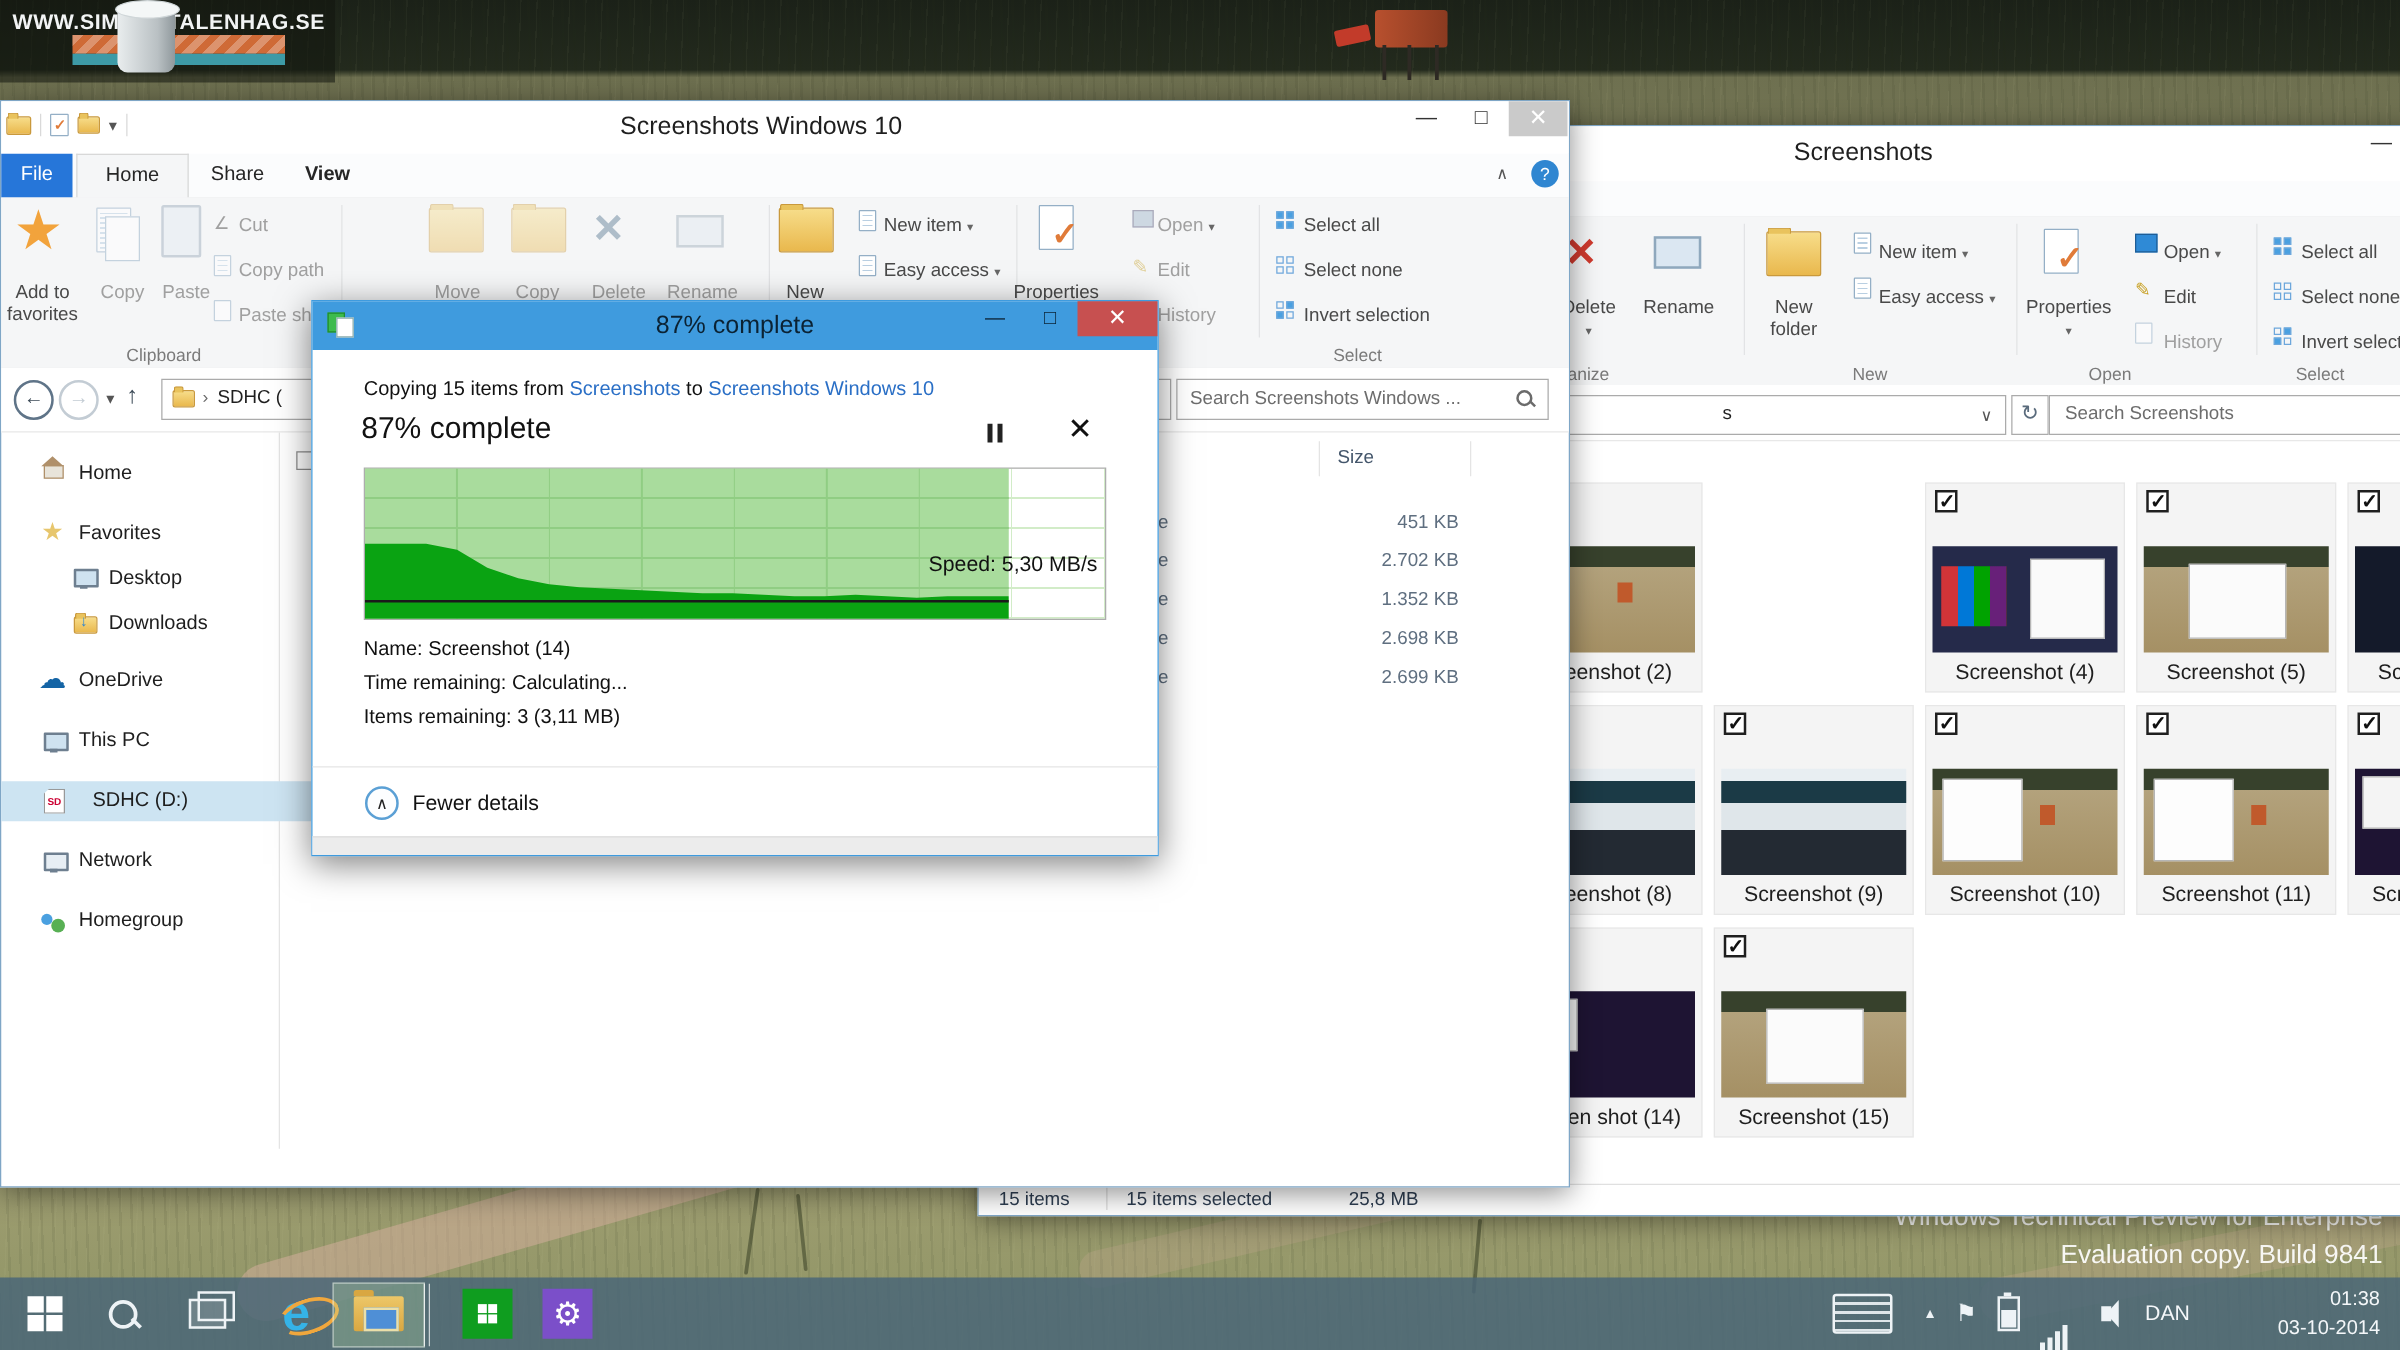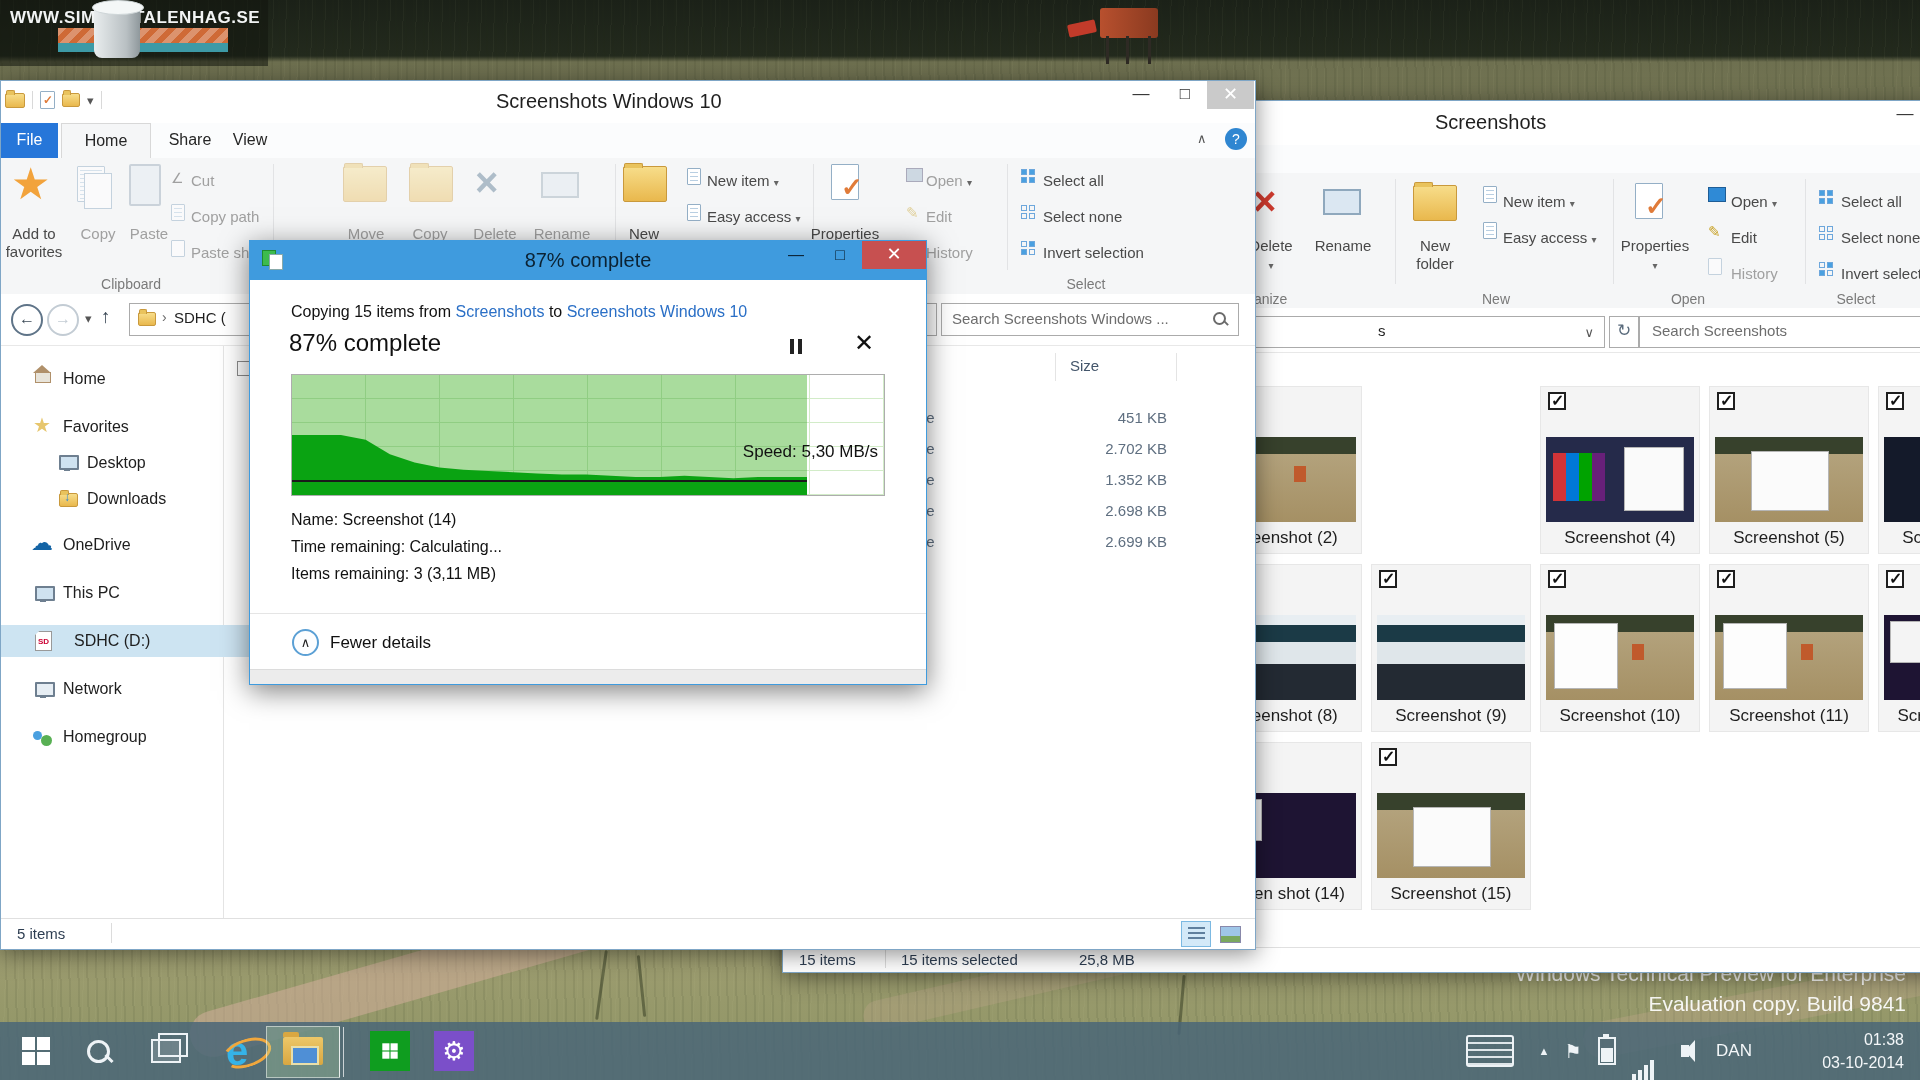--- a/index.html
+++ b/index.html
@@ -355,21 +355,21 @@
       </div>
       <div class="win-title" style="left:495px;top:9px;">Screenshots Windows 10</div>
       <div class="cap-glyph" style="left:1118px;width:44px;">—</div>
       <div class="cap-glyph" style="left:1162px;width:44px;">□</div>
       <div class="cap-glyph cap-close1" style="left:1206px;width:47px;">✕</div>
     </div>
     <div class="tabrow" style="top:42px;height:35px;">
       <div class="tab tab-file" style="left:0;width:57px;">File</div>
       <div class="tab tab-home" style="left:60px;width:88px;">Home</div>
       <div class="tab" style="left:150px;width:78px;">Share</div>
-      <div class="tab" style="left:212px;width:74px;">View</div>
+      <div class="tab" style="left:224px;width:74px;font-weight:bold;">View</div>
       <div class="abs chev" style="left:1196px;top:8px;">∧</div>
       <div class="abs" style="left:1224px;top:5px;width:22px;height:22px;border-radius:50%;background:#2f86d1;color:#fff;text-align:center;line-height:22px;font-size:14px;">?</div>
     </div>
     <div class="ribbon" style="top:77px;height:136px;">
 
       <div class="abs" style="left:10px;top:0px;font-size:44px;color:#f2a33c;">★</div>
       <div class="rlabel" style="left:0px;top:67px;width:66px;">Add to</div>
       <div class="rlabel" style="left:0px;top:85px;width:66px;">favorites</div>
       <div class="doc doc-stack" style="left:76px;top:8px;width:26px;height:34px;opacity:.5;">
           <span class="lines"></span>
@@ -514,30 +514,20 @@
       <div class="cell" style="left:700px;top:94px;">le</div>
       <div class="cell" style="left:818px;top:94px;width:126px;text-align:right;">2.702 KB</div>
       <div class="cell" style="left:700px;top:125px;">le</div>
       <div class="cell" style="left:818px;top:125px;width:126px;text-align:right;">1.352 KB</div>
       <div class="cell" style="left:700px;top:156px;">le</div>
       <div class="cell" style="left:818px;top:156px;width:126px;text-align:right;">2.698 KB</div>
       <div class="cell" style="left:700px;top:187px;">le</div>
       <div class="cell" style="left:818px;top:187px;width:126px;text-align:right;">2.699 KB</div>
     </div>
 
-    <div class="statusbar" style="height:30px;">
-      <span class="abs" style="left:16px;top:6px;">5 items</span>
-      <span class="abs" style="left:110px;top:4px;width:1px;height:20px;background:#dcdcdc;"></span>
-      <span class="viewtoggle vt-active" style="left:1180px;top:2px;">
-          <i class="vt-ic"></i>
-        </span>
-      <span class="viewtoggle" style="left:1214px;top:2px;">
-          <i class="vt-pic"></i>
-        </span>
-    </div>
   </div>
 
   <div class="dlg" style="left:249px;top:240px;width:676px;height:443px;">
     <div class="dlg-title">
       <span class="copyicon">
           <i class="p1"></i>
           <i class="p2"></i>
         </span>
       <span class="dlg-title-text">87% complete</span>
       <span class="dlg-cap" style="right:108px;">—</span>

